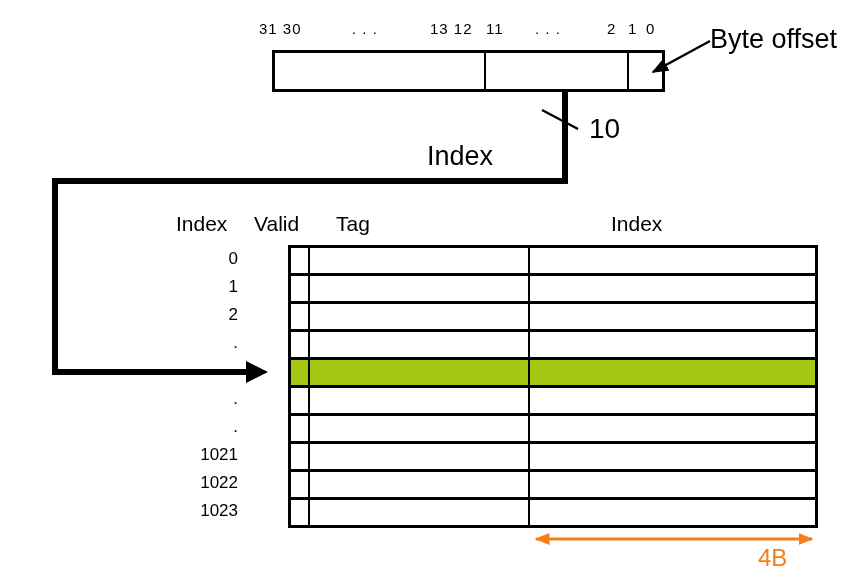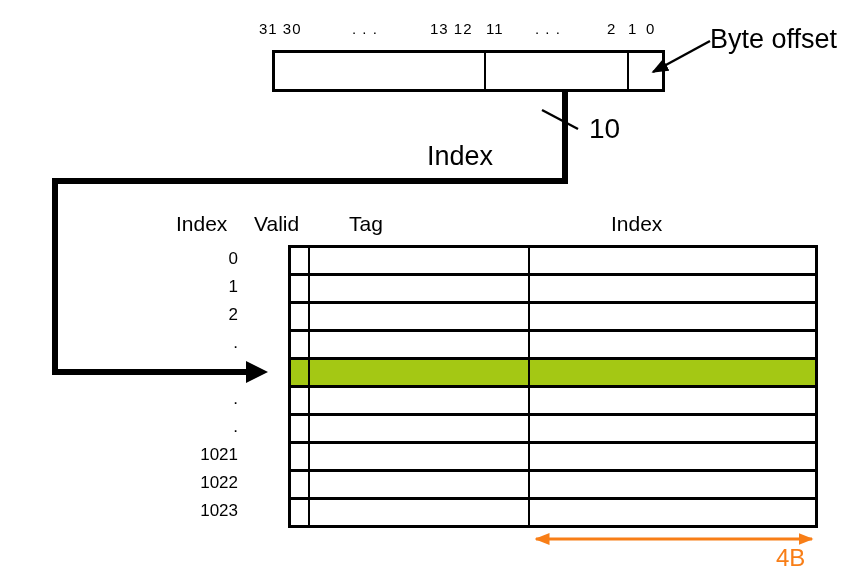--- a/index.html
+++ b/index.html
@@ -39,21 +39,21 @@
   .addr-div-1 { left: 209px; }
   .addr-div-2 { left: 352px; }
 
   .ten-label   { left: 577px; top: 115px; font-size: 28px; margin-left: 12px; }
   .index-label { left: 427px; top: 143px; font-size: 27px; }
 
   
   .hdr { top: 213px; font-size: 21px; }
   .hdr-index { left: 176px; }
   .hdr-valid { left: 254px; }
-  .hdr-tag   { left: 349px; }
+  .hdr-tag   { left: 336px; }
   .hdr-data  { left: 611px; }
 
   
   #row-labels {
     position: absolute; left: 168px; top: 245px; width: 74px;
   }
   .row-label {
     height: 28px; line-height: 28px;
     text-align: right; font-size: 17px; padding-right: 4px;
   }
@@ -71,21 +71,21 @@
     border-bottom: 3px solid #000;
     box-sizing: border-box;
   }
   .cache-row:last-child { border-bottom: none; }
   .cache-row.highlighted { background: var(--green, #A4C814); }
   .valid-cell { width: 19px; border-right: 2px solid #000; box-sizing: border-box; }
   .tag-cell   { width: 220px; border-right: 2px solid #000; box-sizing: border-box; }
   .data-cell  { flex: 1 1 auto; }
 
   
-  .fourB-label { left: 776px; top: 546px; font-size: 24px; color: var(--orange, #F87E17); }
+  .fourB-label { left: 758px; top: 546px; font-size: 24px; color: var(--orange, #F87E17); }
 
   
   #overlay {
     position: absolute; left: 0; top: 0;
     pointer-events: none;
   }
   .thick-line { stroke: #000; stroke-width: 6; fill: none; }
   .thin-line  { stroke: #000; stroke-width: 2.4; fill: none; }
   .orange-line { stroke: var(--orange, #F87E17); stroke-width: 3; fill: none; }
   .black-fill { fill: #000; }

